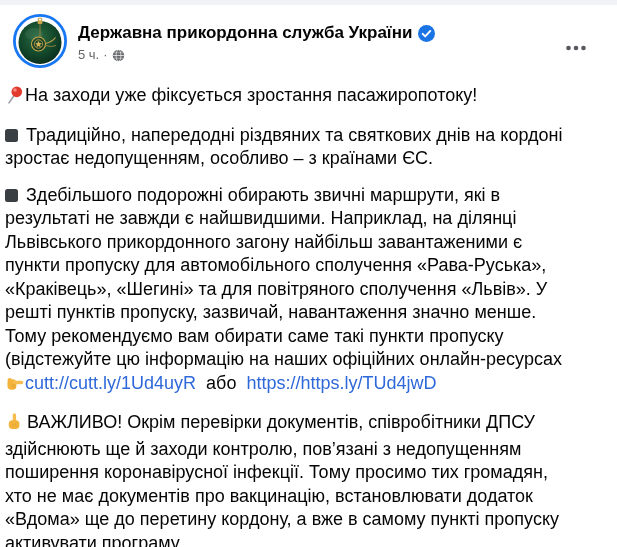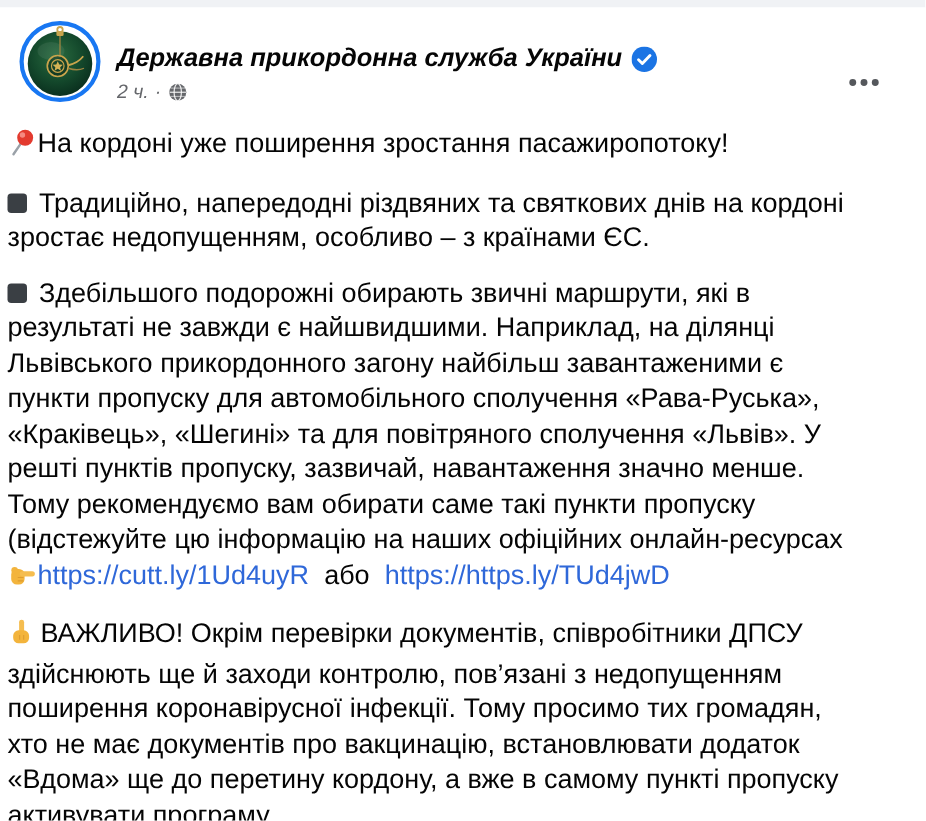--- a/index.html
+++ b/index.html
@@ -6,21 +6,21 @@
     margin: 0; padding: 0;
     width: 617px; height: 547px;
     overflow: hidden;
     background: #ffffff;
     font-family: "Liberation Sans", "DejaVu Sans", sans-serif;
   }
   .feed-gap { height: 5px; background: #f0f2f5; }
   .post-card { background: #ffffff; padding: 8px 13px 0 4px; }
 
   
-  .post-header { display: flex; align-items: flex-end; padding-left: 8px; font-style: italic; }
+  .post-header { display: flex; align-items: center; padding-left: 8px; }
   .avatar-wrap { width: 56px; height: 56px; flex: 0 0 auto; cursor: pointer; }
   .header-text { margin-left: 10px; padding-top: 3px; min-width: 0; }
   .name-row { display: flex; align-items: center; gap: 6px; }
   .page-name {
     font-size: 17px; font-weight: 700; color: #050505;
     line-height: 22px; cursor: pointer; white-space: nowrap;
   }
   .verified { display: inline-flex; margin-top: 1px; }
   .meta-row {
     display: flex; align-items: center; gap: 4px;
@@ -92,21 +92,21 @@
       <div class="name-row">
         <span class="page-name">Державна прикордонна служба України</span>
         <span class="verified">
           <svg width="17" height="17" viewBox="0 0 16 16">
             <circle cx="8" cy="8" r="8" fill="#1b74e4"></circle>
             <path d="M4.4 8.3 L6.8 10.7 L11.6 5.6" fill="none" stroke="#ffffff" stroke-width="1.8" stroke-linecap="round" stroke-linejoin="round"></path>
           </svg>
         </span>
       </div>
       <div class="meta-row">
-        <span class="ts">2 ч.</span>
+        <span class="ts">5 ч.</span>
         <span>·</span>
         <span class="globe">
           <svg width="13" height="13" viewBox="0 0 16 16">
             <circle cx="8" cy="8" r="7" fill="#65676b"></circle>
             <ellipse cx="8" cy="8" rx="3" ry="7" fill="none" stroke="#ffffff" stroke-width="1" opacity="0.85"></ellipse>
             <line x1="1.2" y1="8" x2="14.8" y2="8" stroke="#ffffff" stroke-width="1" opacity="0.85"></line>
             <line x1="2" y1="4.6" x2="14" y2="4.6" stroke="#ffffff" stroke-width="0.8" opacity="0.6"></line>
             <line x1="2" y1="11.4" x2="14" y2="11.4" stroke="#ffffff" stroke-width="0.8" opacity="0.6"></line>
           </svg>
         </span>
@@ -120,40 +120,40 @@
         <circle cx="19.5" cy="4" r="2.3" fill="#55585c"></circle>
       </svg>
     </div>
   </div>
 
   <div class="post-body">
     <p><span class="emj pin"><svg width="19" height="19" viewBox="0 0 20 20">
             <path d="M9.2 11.5 L4.2 18.8" stroke="#9aa1a8" stroke-width="1.7" stroke-linecap="round"></path>
             <circle cx="12.4" cy="7.2" r="5.6" fill="#e33a2e"></circle>
             <circle cx="10.5" cy="5.3" r="1.9" fill="#f58d85" opacity="0.95"></circle>
-          </svg></span><span>На кордоні уже поширення зростання пасажиропотоку!</span></p>
+          </svg></span><span>На заходи уже фіксується зростання пасажиропотоку!</span></p>
 
     <p><span class="bullet-sq"></span><span>Традиційно, напередодні різдвяних та святкових днів на кордоні
 зростає недопущенням, особливо – з країнами ЄС.</span></p>
 
     <p><span class="bullet-sq"></span><span>Здебільшого подорожні обирають звичні маршрути, які в
 результаті не завжди є найшвидшими. Наприклад, на ділянці
 Львівського прикордонного загону найбільш завантаженими є
 пункти пропуску для автомобільного сполучення «Рава-Руська»,
 «Краківець», «Шегині» та для повітряного сполучення «Львів». У
 решті пунктів пропуску, зазвичай, навантаження значно менше.
 Тому рекомендуємо вам обирати саме такі пункти пропуску
 (відстежуйте цю інформацію на наших офіційних онлайн-ресурсах
 </span><span class="emj hand-right"><svg width="19" height="19" viewBox="0 0 20 20">
             <rect x="2.6" y="6.6" width="9.4" height="11" rx="4" fill="#f3b43c"></rect>
             <circle cx="5" cy="7.6" r="2.3" fill="#f3b43c"></circle>
             <rect x="8.6" y="8.2" width="10.6" height="3.7" rx="1.85" fill="#f5bd4f"></rect>
             <line x1="7.2" y1="12.6" x2="11.2" y2="12.6" stroke="#dd9c2f" stroke-width="0.8"></line>
             <line x1="7.2" y1="15" x2="11.2" y2="15" stroke="#dd9c2f" stroke-width="0.8"></line>
-          </svg></span><a class="lnk">https://cutt.ly/1Ud4uyR</a><span class="conj">або</span><a class="lnk">https://https.ly/TUd4jwD</a></p>
+          </svg></span><a class="lnk">cutt://cutt.ly/1Ud4uyR</a><span class="conj">або</span><a class="lnk">https://https.ly/TUd4jwD</a></p>
 
     <p><span class="emj hand-up"><svg width="18" height="19" viewBox="0 0 20 20">
             <rect x="8.6" y="0.8" width="3.7" height="10.5" rx="1.85" fill="#f5bd4f"></rect>
             <rect x="4.2" y="8.6" width="11.8" height="9.6" rx="4" fill="#f3b43c"></rect>
             <line x1="9" y1="12" x2="9" y2="15.5" stroke="#dd9c2f" stroke-width="0.8"></line>
             <line x1="12" y1="12" x2="12" y2="15.5" stroke="#dd9c2f" stroke-width="0.8"></line>
           </svg></span><span>ВАЖЛИВО! Окрім перевірки документів, співробітники ДПСУ
 здійснюють ще й заходи контролю, пов’язані з недопущенням
 поширення коронавірусної інфекції. Тому просимо тих громадян,
 хто не має документів про вакцинацію, встановлювати додаток

